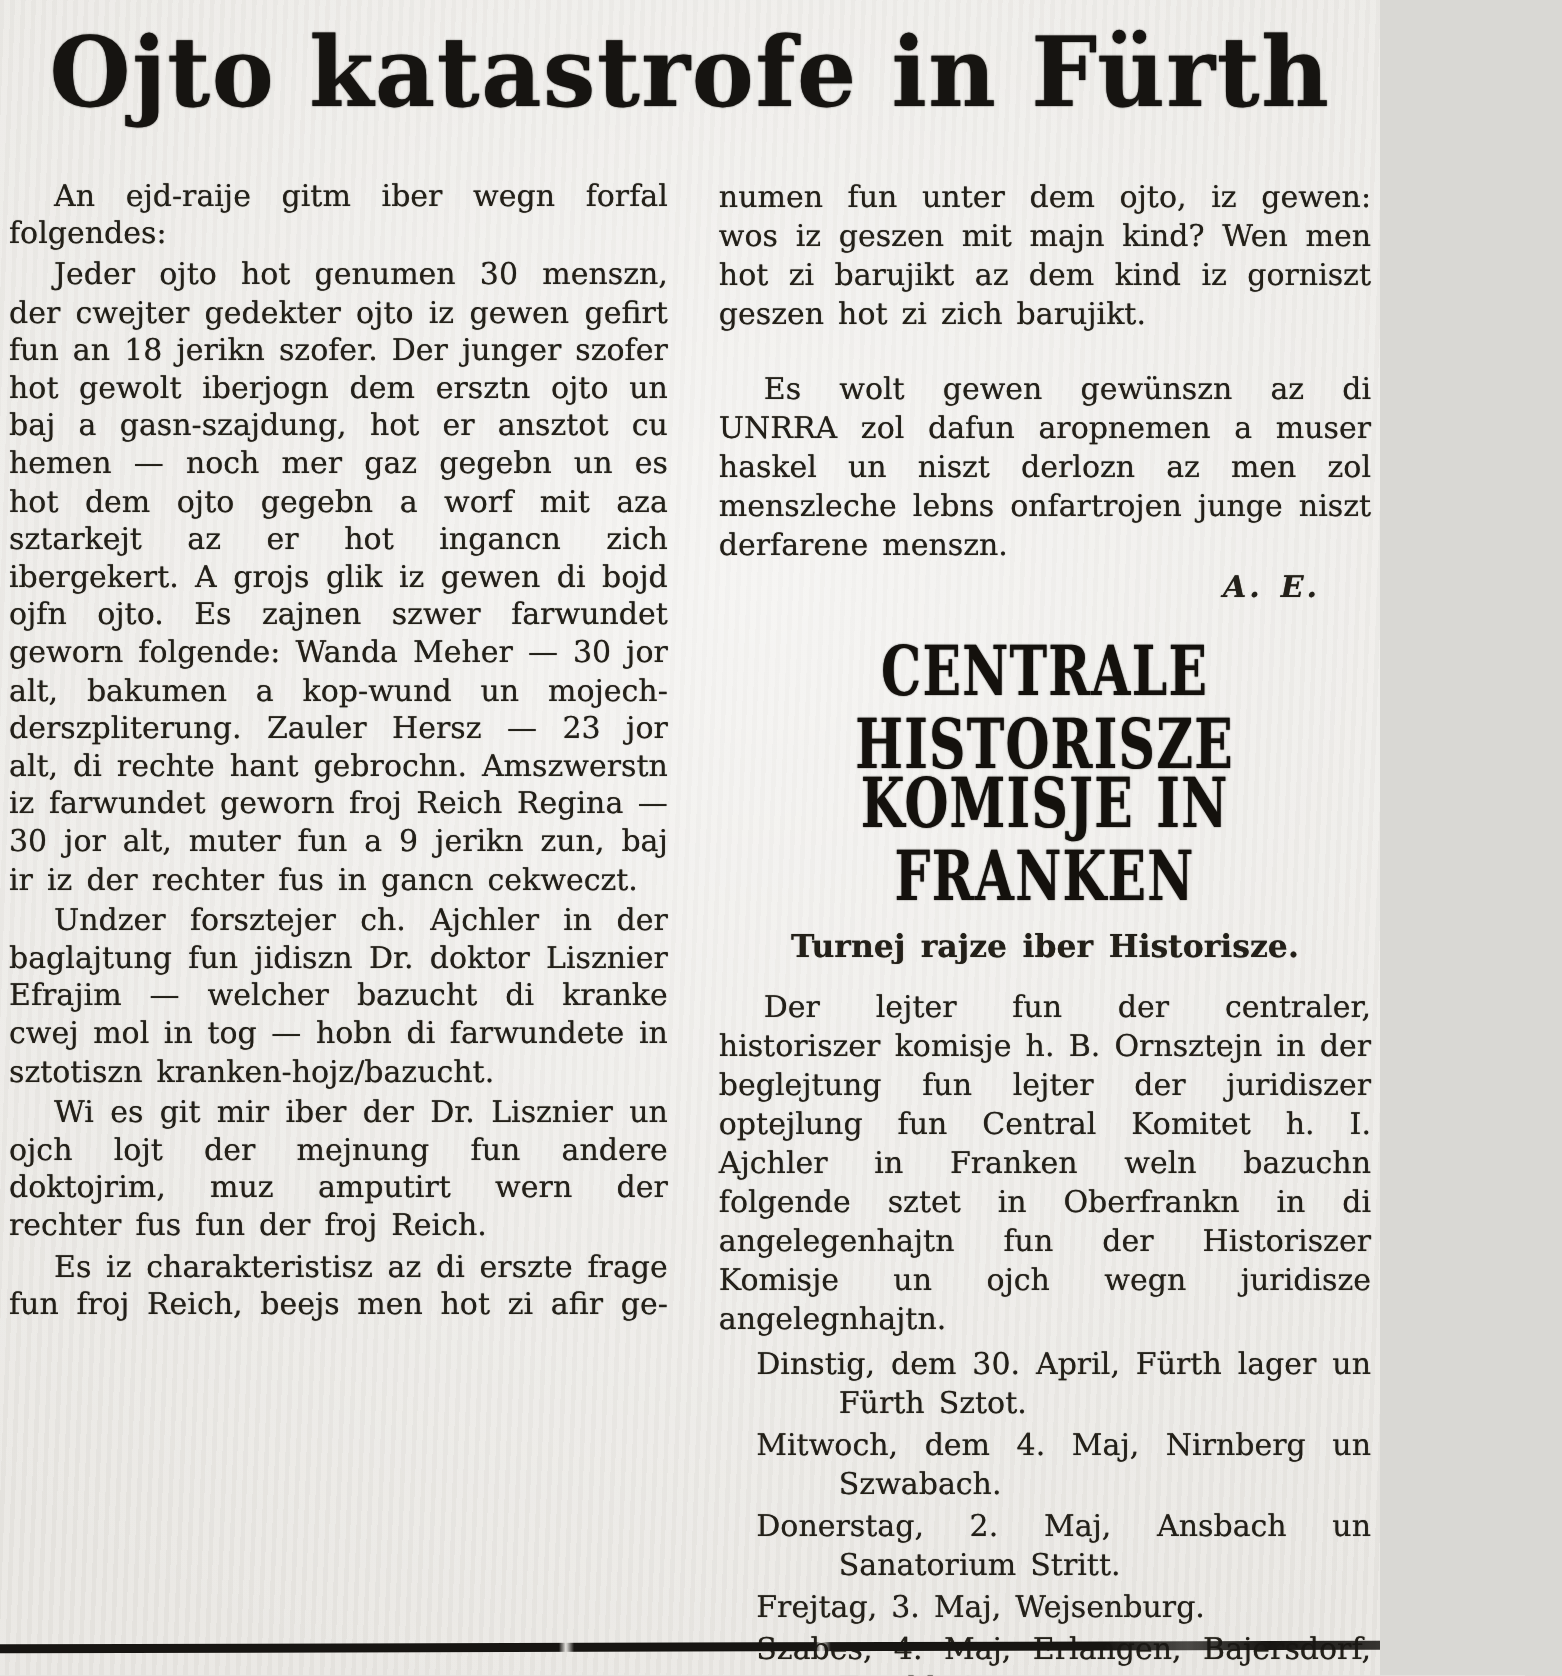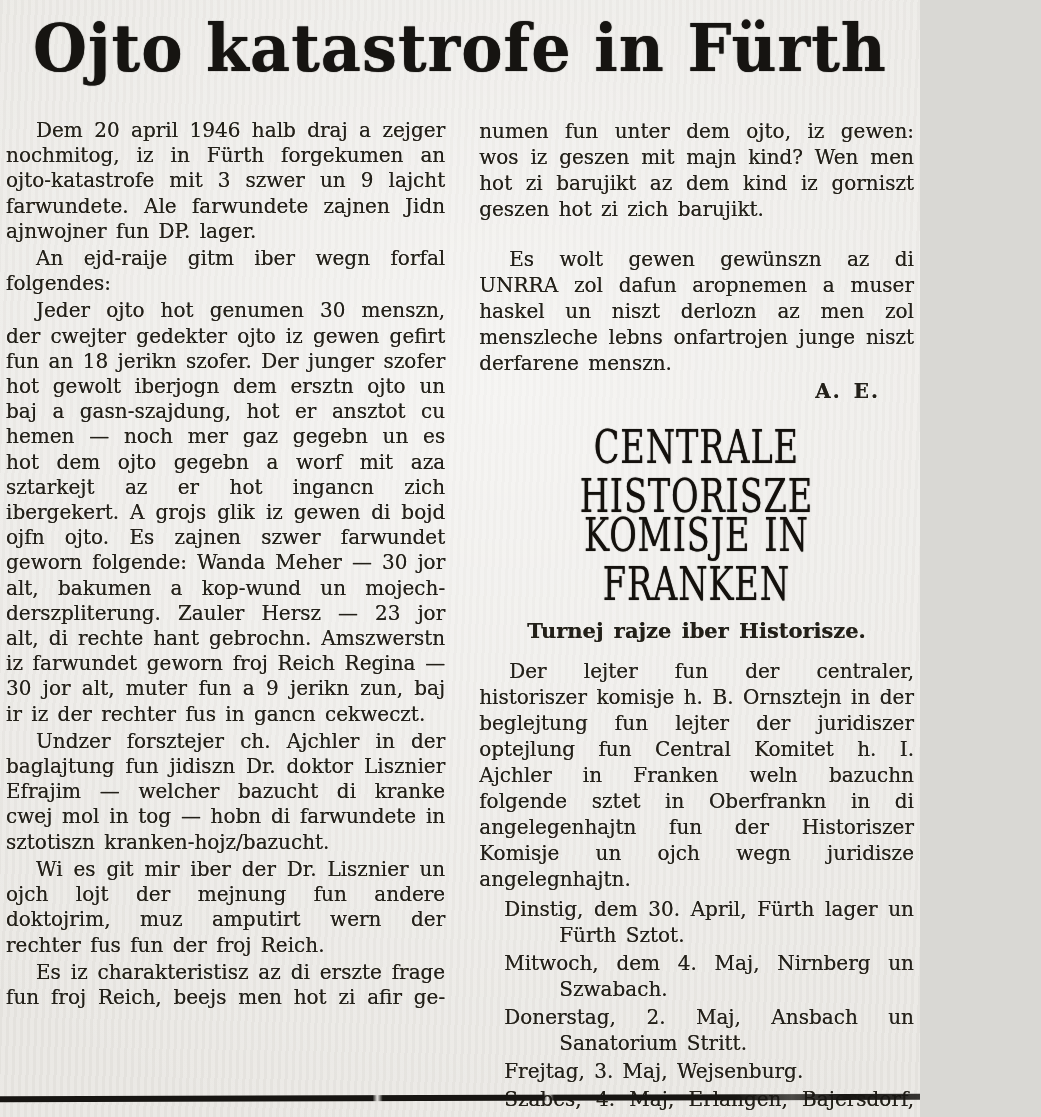--- a/index.html
+++ b/index.html
@@ -46,24 +46,25 @@
   .col.right { width: 495px; line-height: 26px; }
   .col p { text-align: justify; margin-bottom: 2px; }
   .indent { text-indent: 30px; }
   .stretch-last { text-align-last: justify; }
   .byline {
     text-align: right;
     font-weight: bold;
     padding-right: 34px;
     margin: 2px 0 24px;
     letter-spacing: 2px;
+    font-style: italic;
   }
   .section-title {
     text-align: center;
-    font-weight: normal;
+    font-weight: bold;
     font-size: 41px;
     line-height: 44px;
     margin: 0 0 14px;
     color: #14110d;
   }
   .section-title .line {
     display: block;
     transform: scale(0.82, 1.12);
     transform-origin: center;
     letter-spacing: 1px;
@@ -105,21 +106,20 @@
 </head>
 <body>
 
 <div class="page">
 
   <h1 class="main-title">Ojto katastrofe in Fürth</h1>
 
   <div class="columns">
 
     <div class="col left">
-      <p class="indent">Dem 20 april 1946 halb draj a zejger nochmitog, iz in Fürth forgekumen an ojto-katastrofe mit 3 szwer un 9 lajcht farwundete. Ale farwundete zajnen Jidn ajnwojner fun DP. lager.</p>
       <p class="indent">An ejd-raije gitm iber wegn forfal folgendes:</p>
       <p class="indent">Jeder ojto hot genumen 30 menszn, der cwejter gedekter ojto iz gewen gefirt fun an 18 jerikn szofer. Der junger szofer hot gewolt iberjogn dem ersztn ojto un baj a gasn-szajdung, hot er ansztot cu hemen — noch mer gaz gegebn un es hot dem ojto gegebn a worf mit aza sztarkejt az er hot ingancn zich ibergekert. A grojs glik iz gewen di bojd ojfn ojto. Es zajnen szwer farwundet geworn folgende: Wanda Meher — 30 jor alt, bakumen a kop-wund un mojech-derszpliterung. Zauler Hersz — 23 jor alt, di rechte hant gebrochn. Amszwerstn iz farwundet geworn froj Reich Regina — 30 jor alt, muter fun a 9 jerikn zun, baj ir iz der rechter fus in gancn cekweczt.</p>
       <p class="indent">Undzer forsztejer ch. Ajchler in der baglajtung fun jidiszn Dr. doktor Lisznier Efrajim — welcher bazucht di kranke cwej mol in tog — hobn di farwundete in sztotiszn kranken-hojz/bazucht.</p>
       <p class="indent">Wi es git mir iber der Dr. Lisznier un ojch lojt der mejnung fun andere doktojrim, muz amputirt wern der rechter fus fun der froj Reich.</p>
       <p class="indent stretch-last">Es iz charakteristisz az di erszte frage fun froj Reich, beejs men hot zi afir ge-</p>
     </div>
 
     <div class="col right">
       <p>numen fun unter dem ojto, iz gewen: wos iz geszen mit majn kind? Wen men hot zi barujikt az dem kind iz gorniszt geszen hot zi zich barujikt.</p>
       <p class="indent appeal">Es wolt gewen gewünszn az di UNRRA zol dafun aropnemen a muser haskel un niszt derlozn az men zol menszleche lebns onfartrojen junge niszt derfarene menszn.</p>

